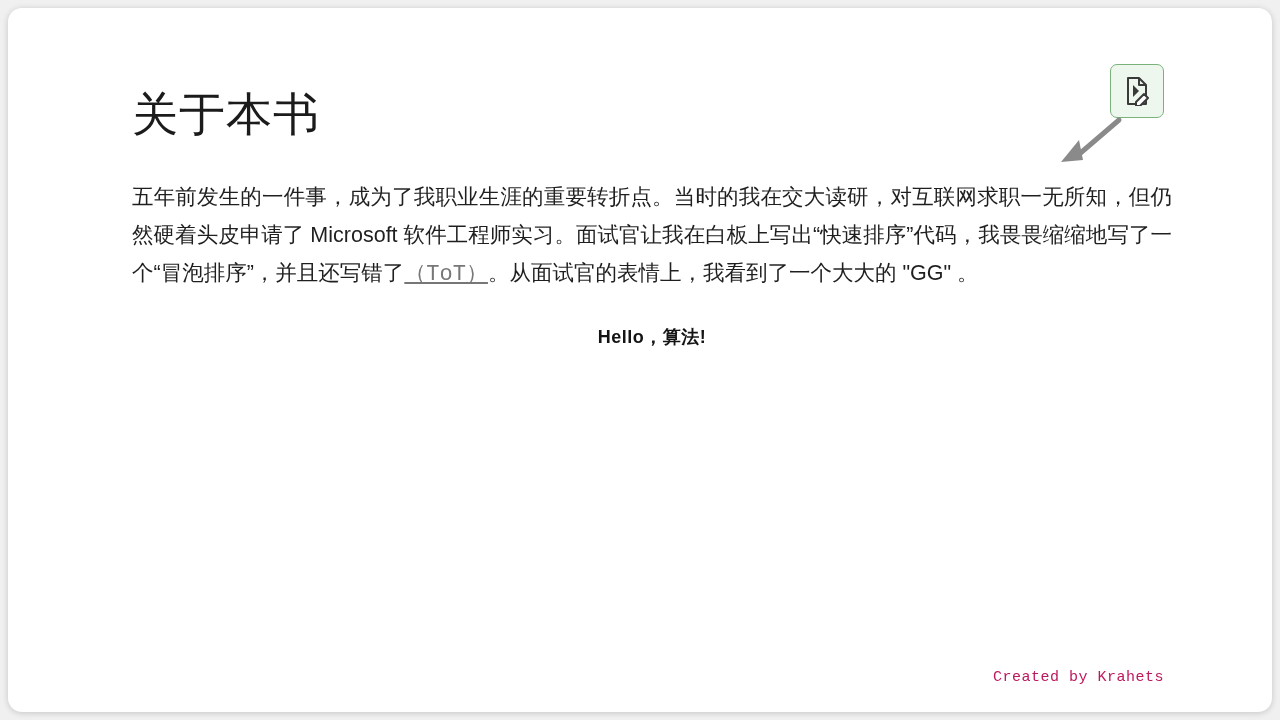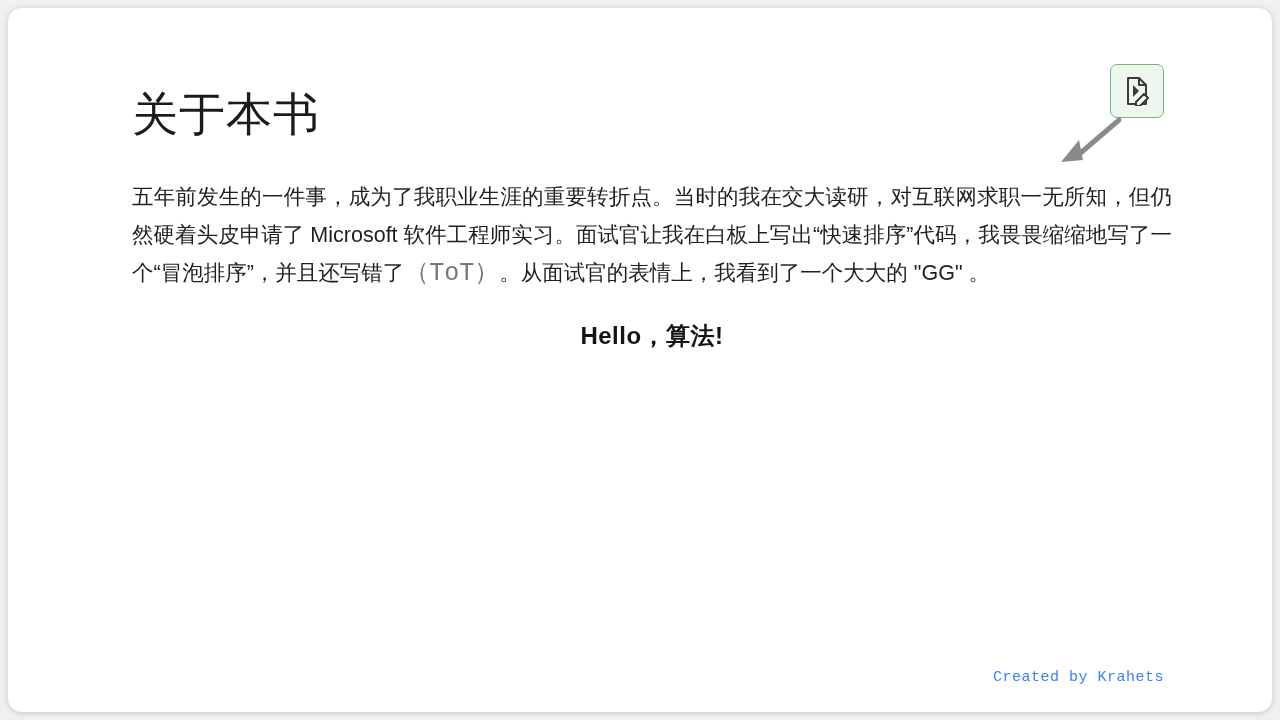--- a/index.html
+++ b/index.html
@@ -70,38 +70,39 @@
     color: #1f1f1f;
     font-size: 21.5px;
     line-height: 38px;
   }
   .para {
     margin: 0 0 24px 0;
     text-align: justify;
   }
   .para .mono {
     font-family: "Liberation Mono", "DejaVu Sans Mono", monospace;
-    font-size: 25px;
+    font-size: 22px;
     color: #777;
+    text-decoration: underline;
   }
   .hello {
     margin: 22px 0 0 0;
     text-align: center;
     font-weight: bold;
-    font-size: 24px;
+    font-size: 18px;
     color: #141414;
     letter-spacing: 0.5px;
   }
   .footer {
     position: absolute;
     right: 8px;
     bottom: 26px;
     font-family: "Liberation Mono", "DejaVu Sans Mono", monospace;
     font-size: 15px;
-    color: #3b82f6;
+    color: #be185d;
     letter-spacing: 0.5px;
   }
 </style>
 </head>
 <body>
 
 <div class="page">
   <div class="content">
 
     <h1 class="title">关于本书</h1>

